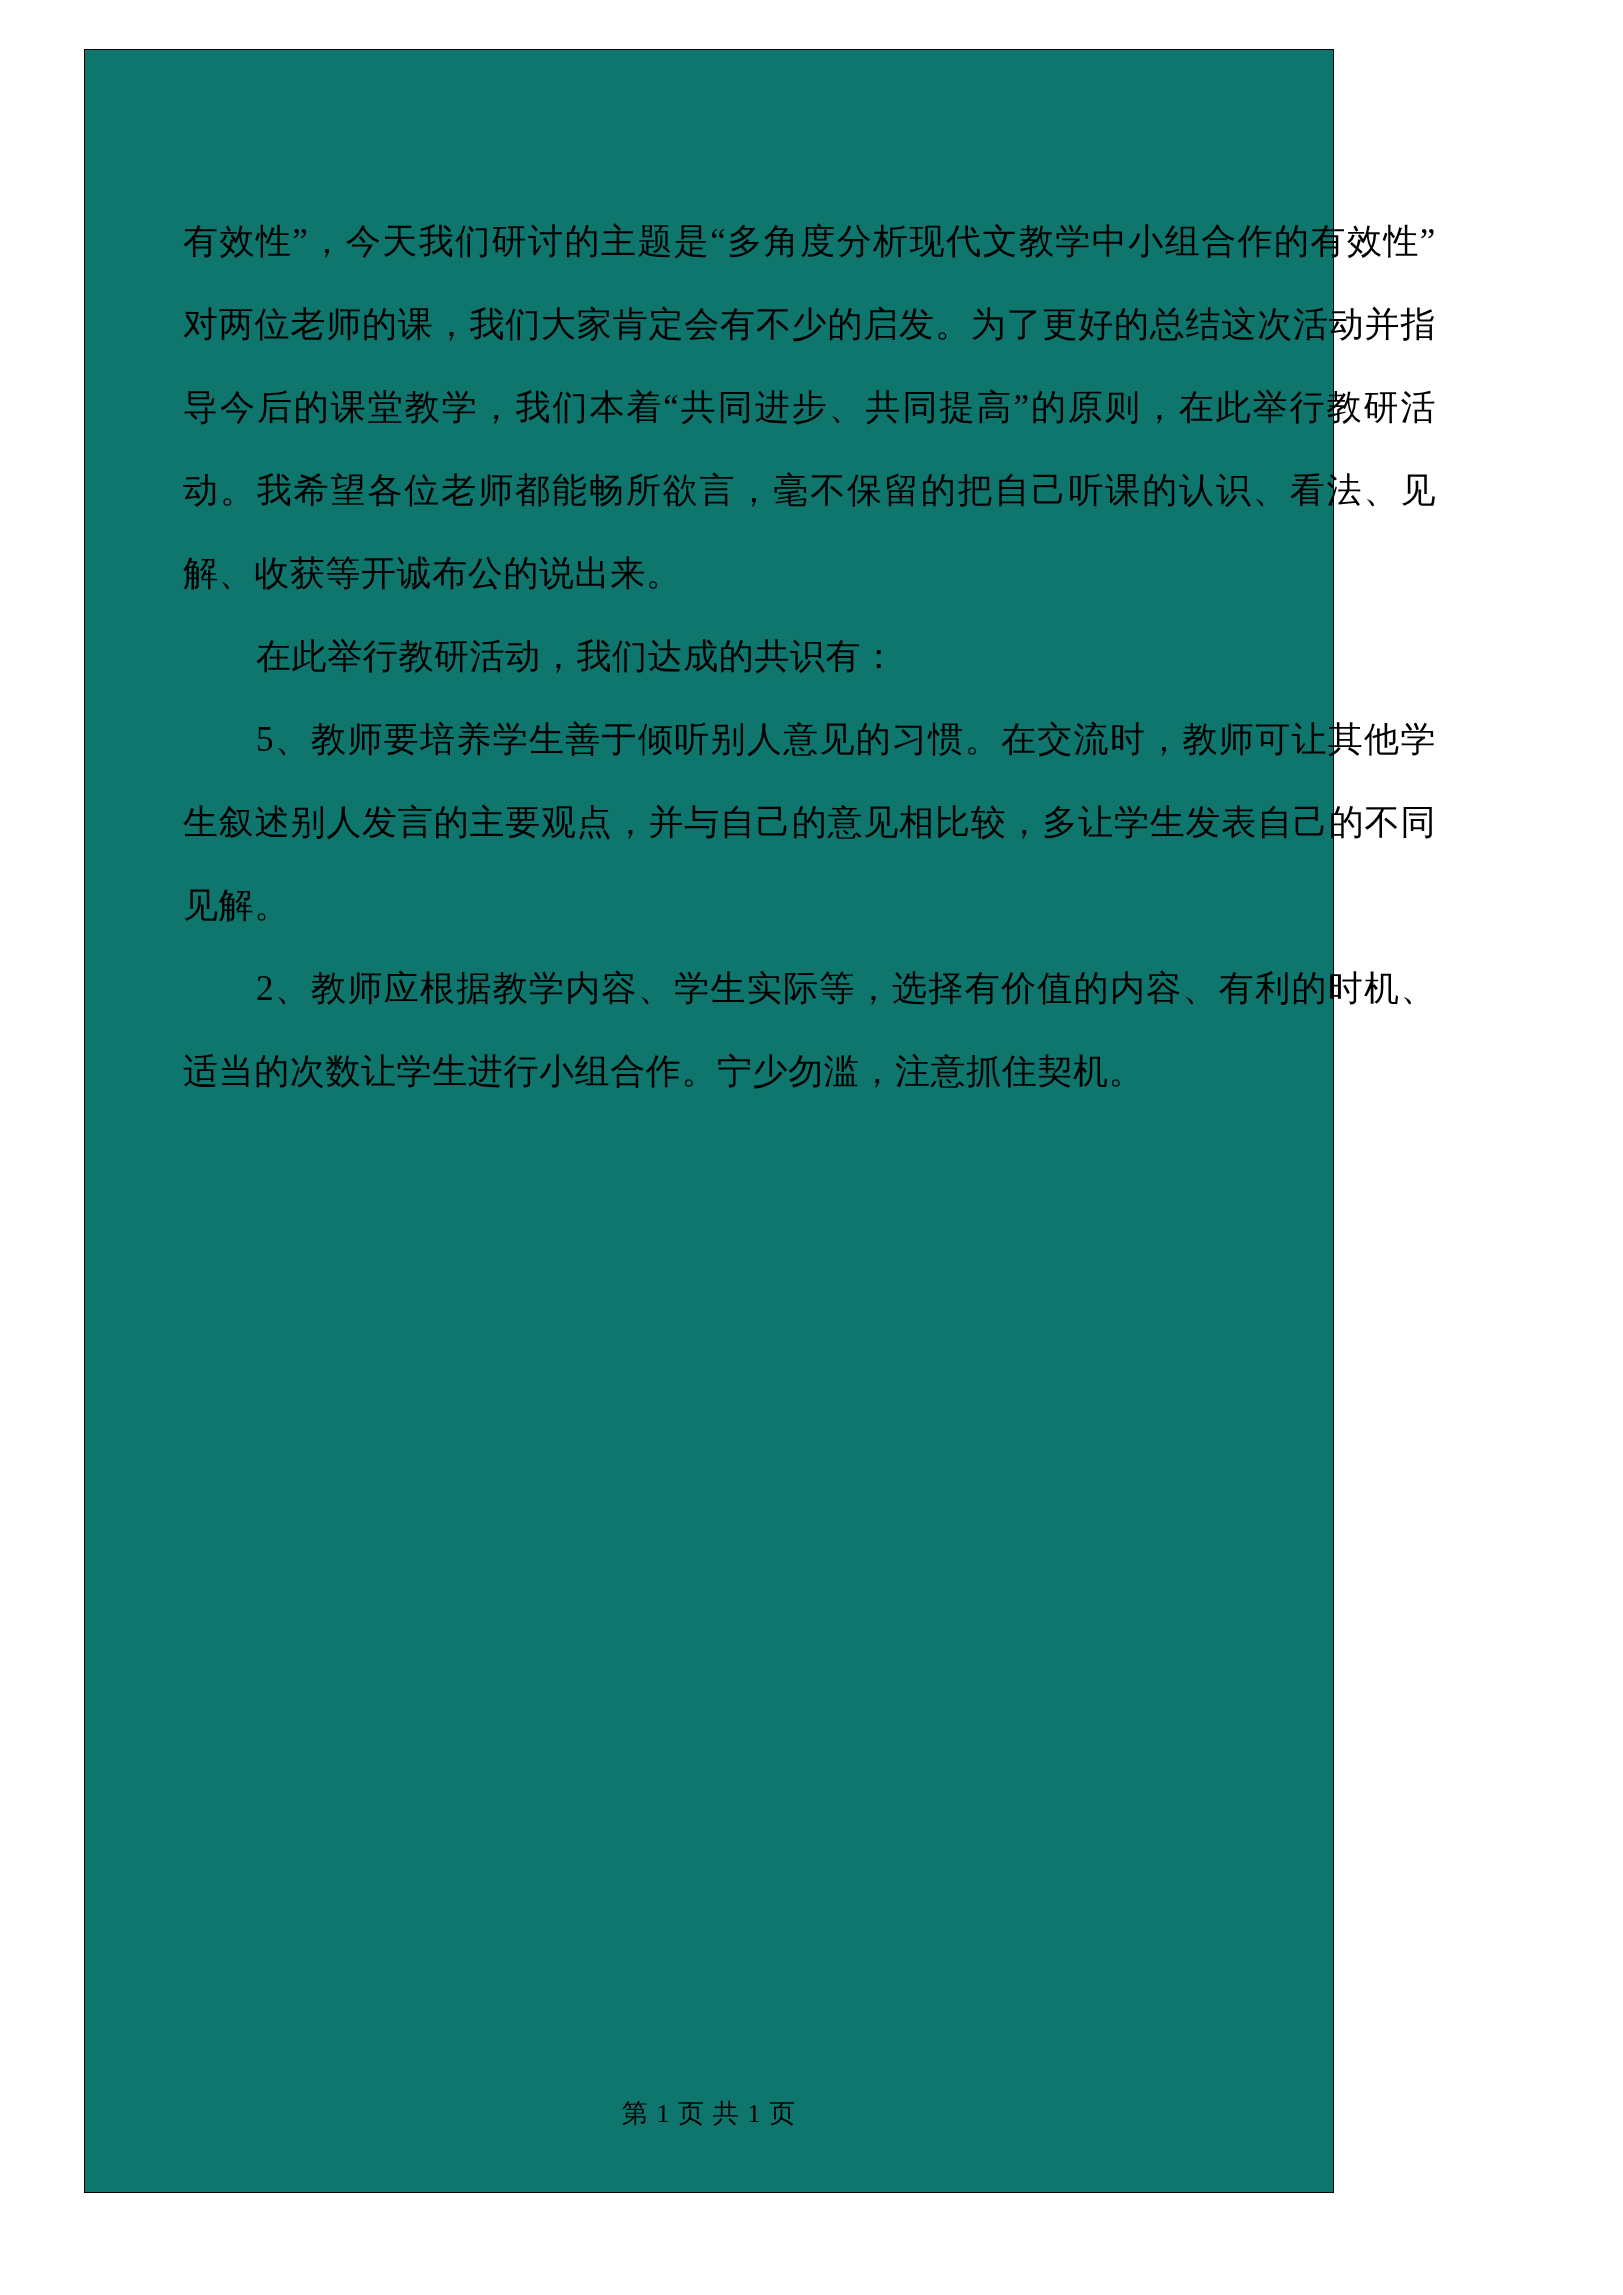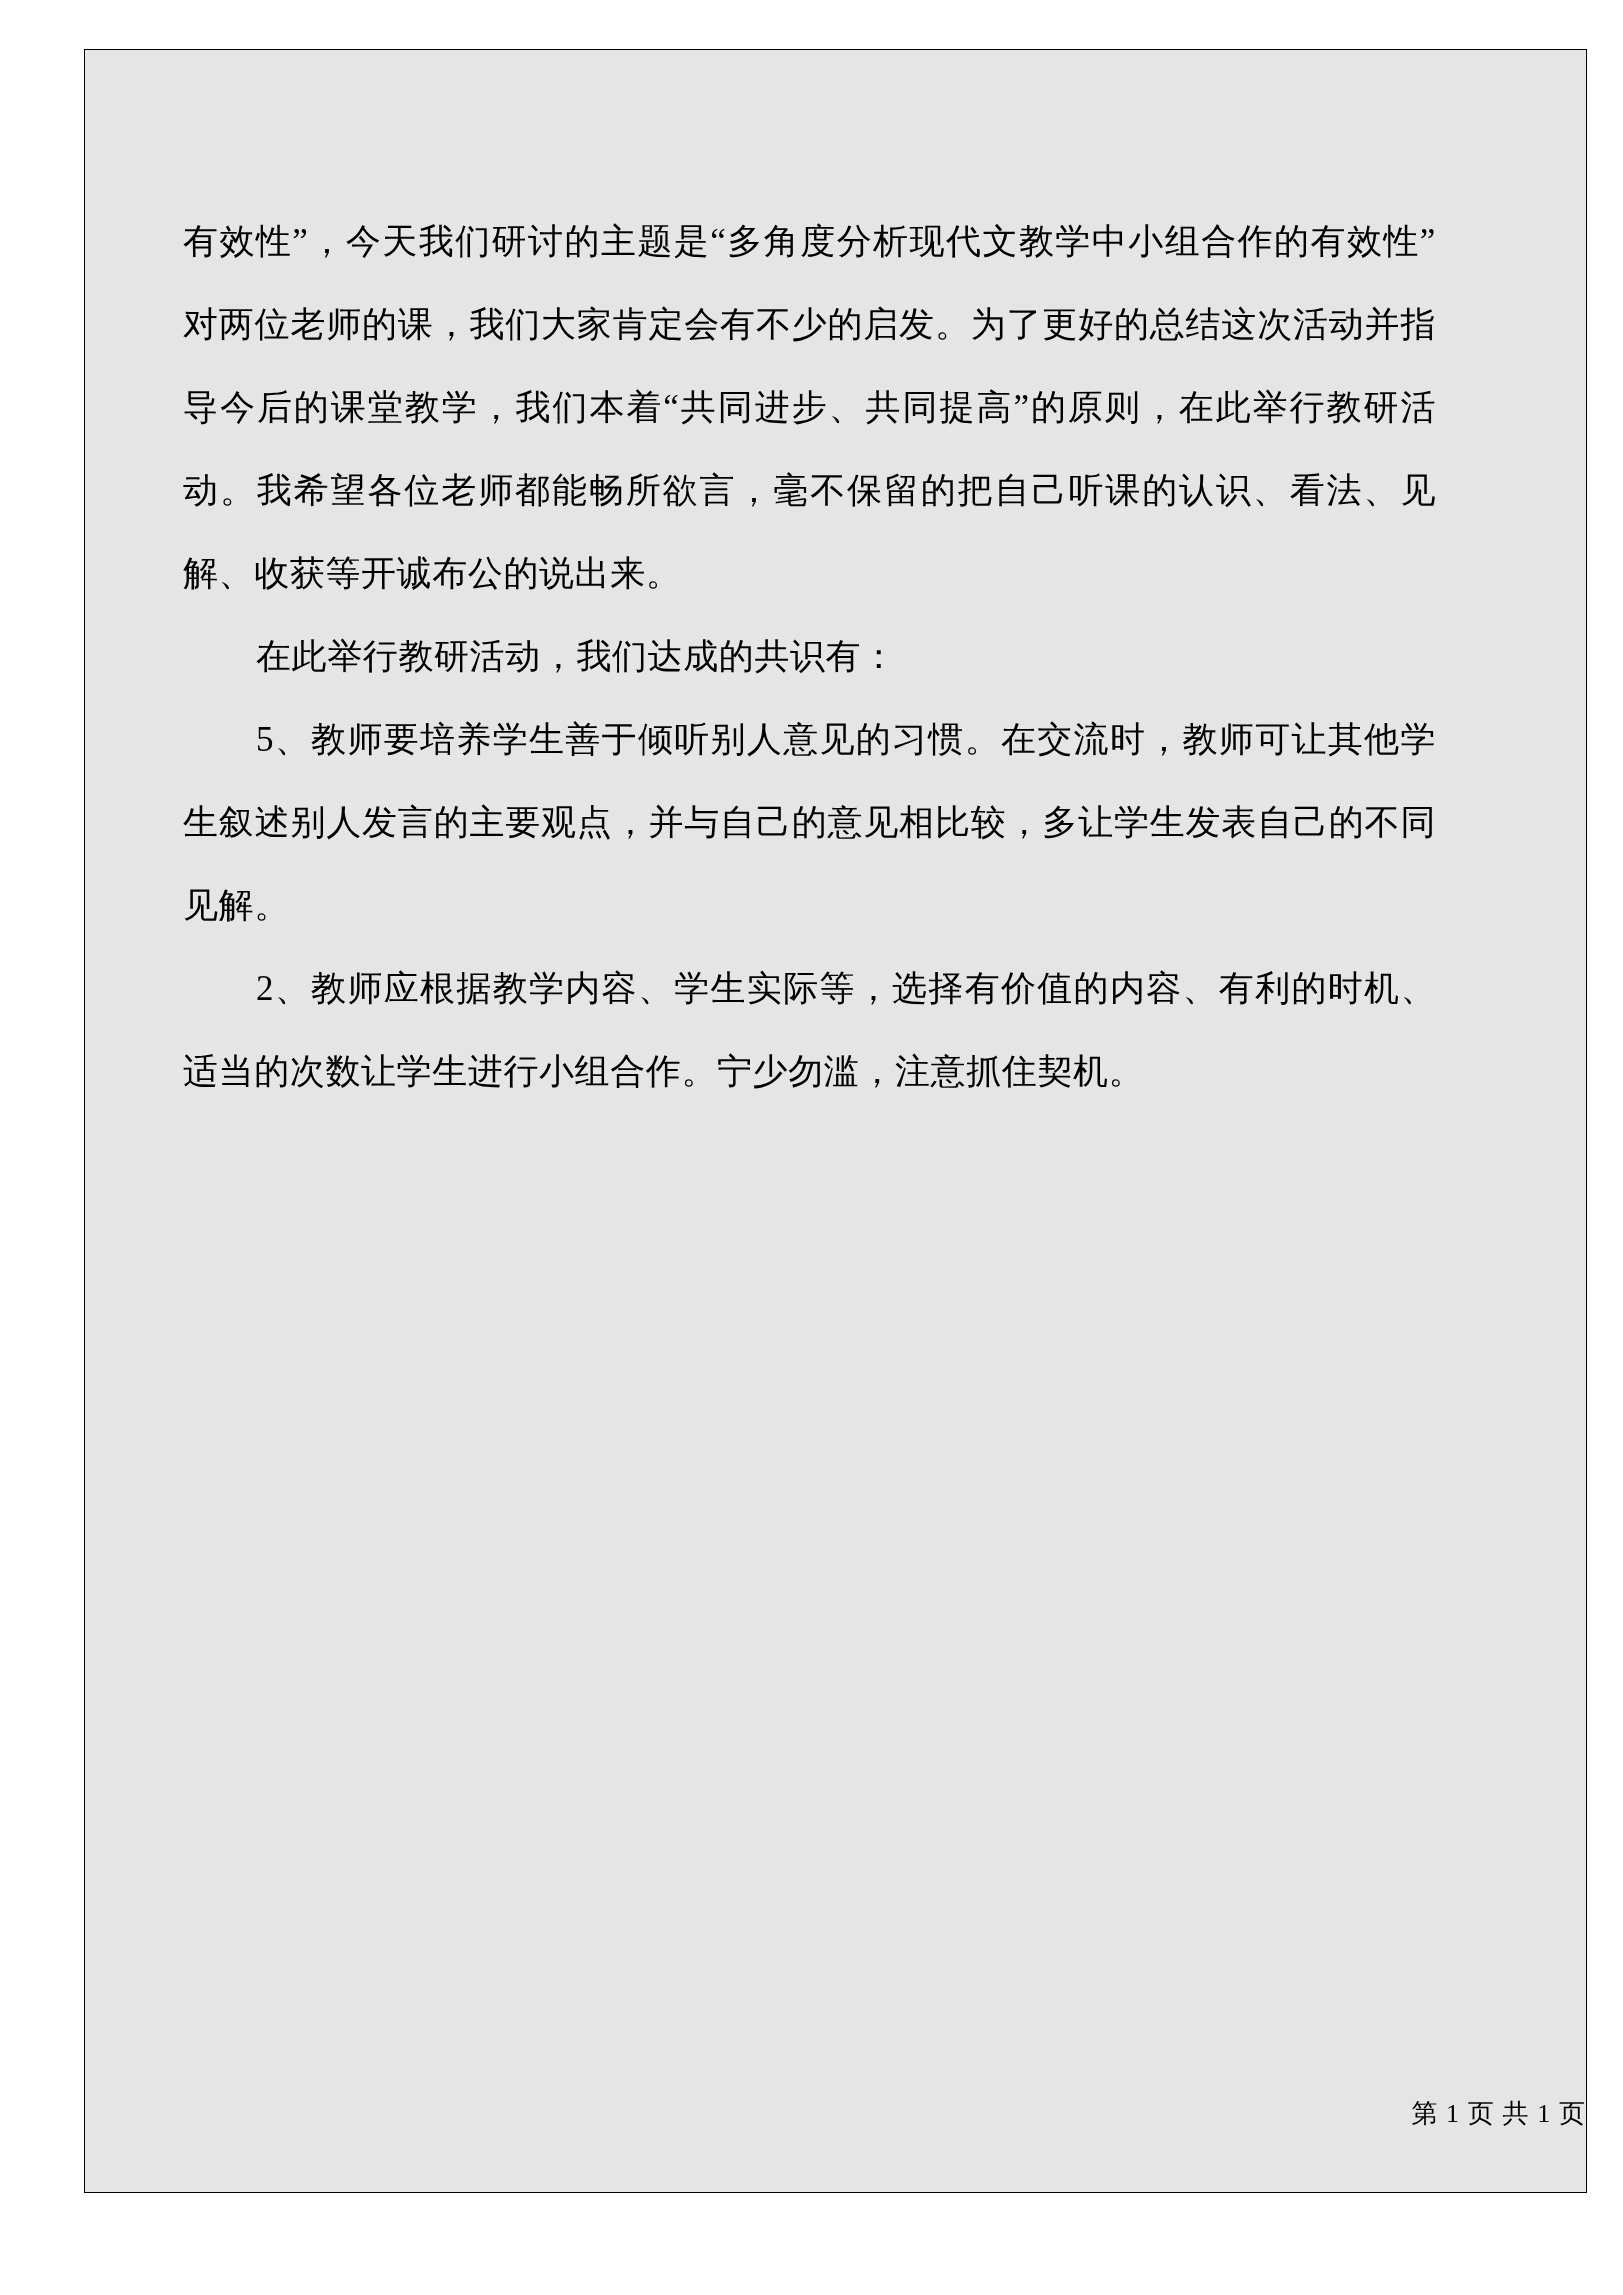--- a/index.html
+++ b/index.html
@@ -11,25 +11,25 @@
     width: 1623px;
     height: 2295px;
     font-family: "Liberation Serif", "DejaVu Serif", serif;
     color: #000000;
     -webkit-font-smoothing: antialiased;
   }
   .page {
     position: absolute;
     left: 84px;
     top: 49px;
-    width: 1503px;
+    width: 1250px;
     height: 2144px;
     border: 1.7px solid #000000;
     box-sizing: border-box;
-    background: #e5e5e5;
+    background: #0f766e;
   }
   .content {
     position: absolute;
     left: 98px;
     top: 150px;
     width: 1253px;
   }
   p.para {
     margin: 0 0 0 0;
     font-size: 35px;
@@ -40,21 +40,21 @@
     font-family: "Liberation Serif", "DejaVu Serif", serif;
   }
   p.indent {
     text-indent: 73px;
   }
   .footer {
     position: absolute;
     left: 0;
     right: 0;
     bottom: 61px;
-    text-align: right;
+    text-align: center;
     font-size: 26px;
     letter-spacing: 1.1px;
     font-family: "Liberation Serif", "DejaVu Serif", serif;
   }
 </style>
 </head>
 <body>
 
 <div class="page">
   <div class="content">

